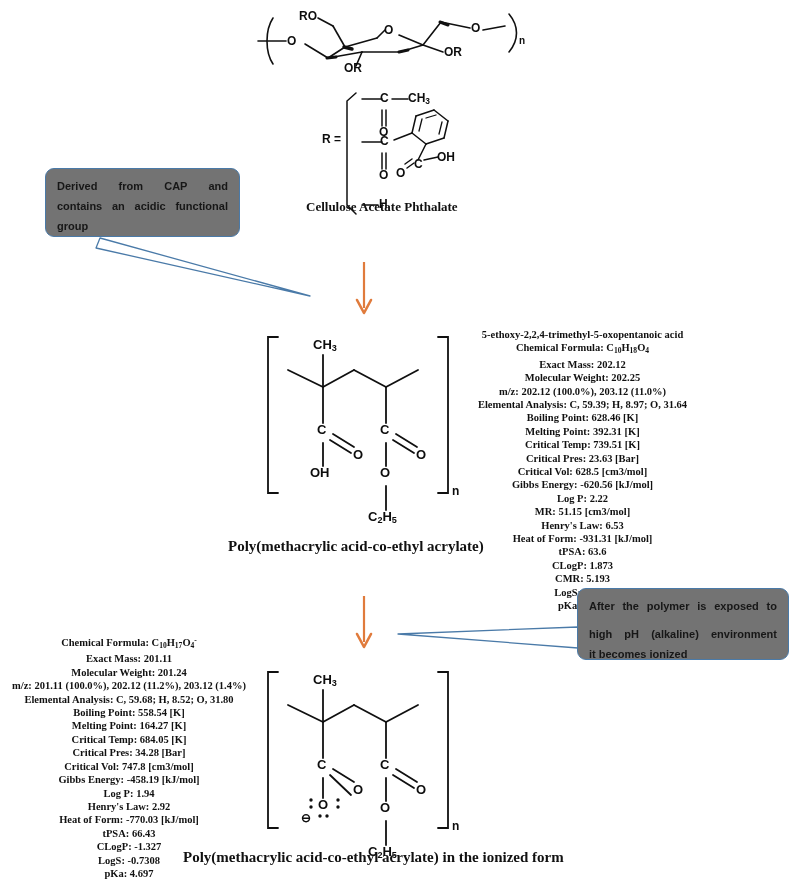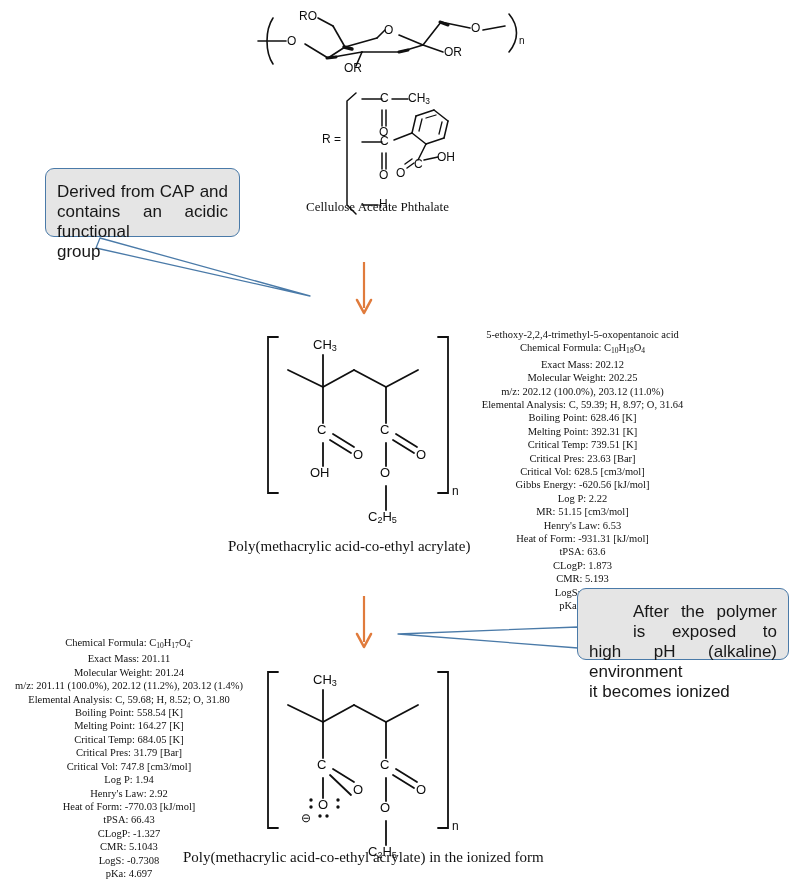--- a/index.html
+++ b/index.html
@@ -5,21 +5,21 @@
 <style>
   html,body{margin:0;padding:0;}
   body{
     width:800px;height:890px;
     background:#ffffff;
     font-family:"Liberation Serif", serif;
     color:#111;
     position:relative;
     overflow:hidden;
   }
-  .stage{position:absolute;left:0;top:0;width:800px;height:890px;}
+  .stage{position:absolute;left:0;top:0;width:800px;height:890px;font-weight:bold;}
 
   
   .chemlbl{
     position:absolute;
     font-family:"Liberation Sans", sans-serif;
     font-size:13px;
     line-height:1;
     color:#0d0d0d;
     white-space:nowrap;
   }
@@ -45,27 +45,27 @@
   .proplist div{white-space:nowrap;}
   .proplist sub{font-size:72%;vertical-align:-0.25em;}
   .proplist sup{font-size:72%;vertical-align:0.42em;}
 
   
   .callout{
     position:absolute;
     box-sizing:border-box;
     border:1.4px solid #4a7aa8;
     border-radius:9px;
-    background:#e5e5e5;
+    background:#737373;
     font-family:"Liberation Sans", sans-serif;
-    font-size:17px;
+    font-size:11px;
     line-height:20px;
     color:#171717;
     text-align:justify;
-    padding:13px 11px 6px 11px;
+    padding:7px 11px 6px 11px;
   }
   .callout .lastline{text-align:left;}
 
   
   svg.layer{position:absolute;left:0;top:0;overflow:visible;}
 </style>
 </head>
 <body>
 
 <div class="stage">
@@ -249,22 +249,22 @@
       <line x1="364" y1="596" x2="364" y2="642"></line>
       <path d="M357 634 L364 647 L371 634" stroke-width="2.6" stroke-linecap="round" stroke-linejoin="round"></path>
     </g>
   </svg>
 
   <svg class="layer" width="800" height="890">
     <path d="M578 627 L398 634 L578 648 Z" fill="#ffffff" stroke="#4a7aa8" stroke-width="1.3" stroke-linejoin="round"></path>
   </svg>
 
   <div class="callout" style="left:577px;top:588px;width:212px;height:72px;">
-    <div style="text-align:justify;text-align-last:justify;margin-left:44px;">After the polymer is exposed to</div>
-    <div style="text-align:justify;text-align-last:justify;">high pH (alkaline) environment</div>
+    <div style="text-align:justify;text-align-last:justify;">After the polymer is exposed to</div>
+    <div style="text-align:justify;text-align-last:justify;margin-top:8px;">high pH (alkaline) environment</div>
     <div class="lastline">it becomes ionized</div>
   </div>
 
   <svg class="layer" width="800" height="890">
     <g stroke="#101010" stroke-width="1.8" fill="none" stroke-linecap="round">
       <path d="M278 672 L268 672 L268 828 L278 828"></path>
       <path d="M438 672 L448 672 L448 828 L438 828"></path>
       <path d="M288 705 L323 722"></path>
       <path d="M323 722 L354 705"></path>
       <path d="M354 705 L386 722"></path>
@@ -306,25 +306,25 @@
 
   <div class="proplist" style="left:0px;top:634px;width:258px;">
     <div>Chemical Formula: C<sub>10</sub>H<sub>17</sub>O<sub>4</sub><sup>-</sup></div>
     <div>Exact Mass: 201.11</div>
     <div>Molecular Weight: 201.24</div>
     <div>m/z: 201.11 (100.0%), 202.12 (11.2%), 203.12 (1.4%)</div>
     <div>Elemental Analysis: C, 59.68; H, 8.52; O, 31.80</div>
     <div>Boiling Point: 558.54 [K]</div>
     <div>Melting Point: 164.27 [K]</div>
     <div>Critical Temp: 684.05 [K]</div>
-    <div>Critical Pres: 31.79 [Bar]</div>
+    <div>Critical Pres: 34.28 [Bar]</div>
     <div>Critical Vol: 747.8 [cm3/mol]</div>
+    <div>Gibbs Energy: -458.19 [kJ/mol]</div>
     <div>Log P: 1.94</div>
     <div>Henry's Law: 2.92</div>
     <div>Heat of Form: -770.03 [kJ/mol]</div>
     <div>tPSA: 66.43</div>
     <div>CLogP: -1.327</div>
-    <div>CMR: 5.1043</div>
     <div>LogS: -0.7308</div>
     <div>pKa: 4.697</div>
   </div>
 
 </div>
 
 </body></html>

